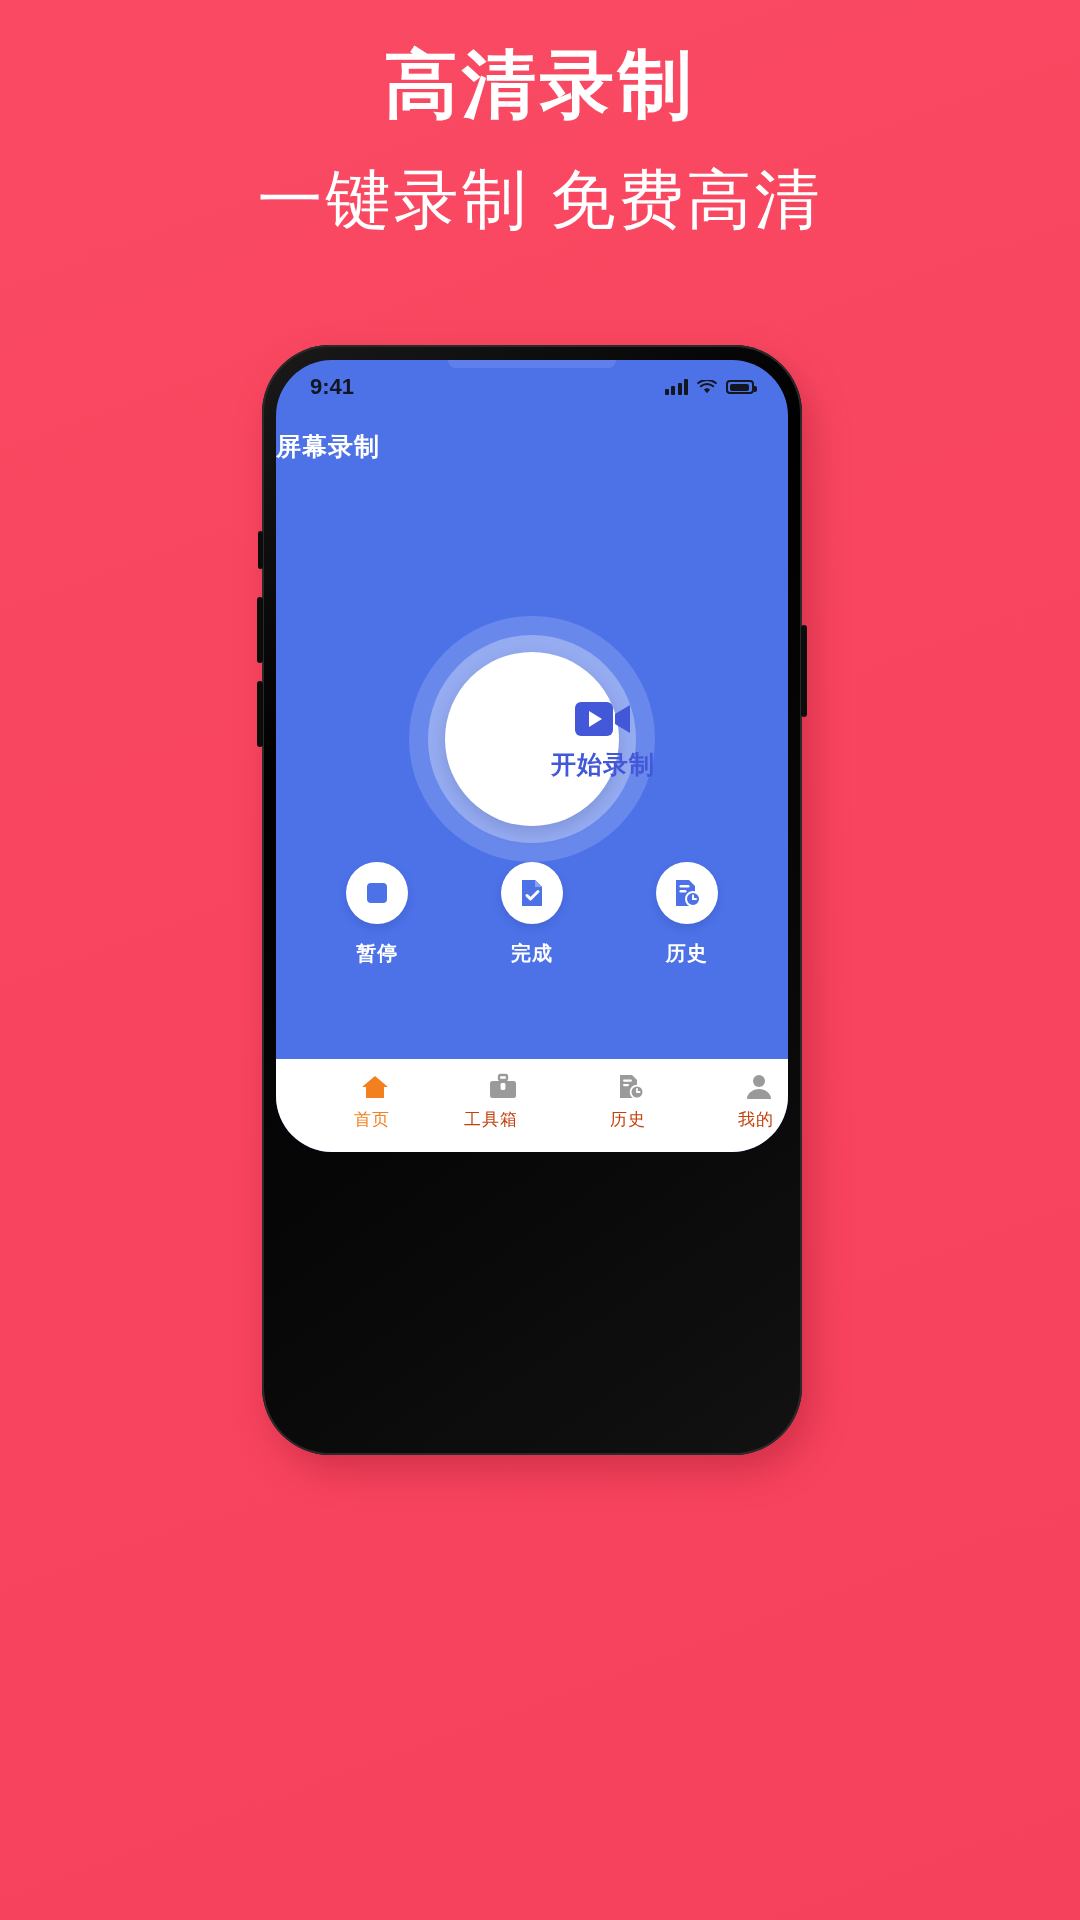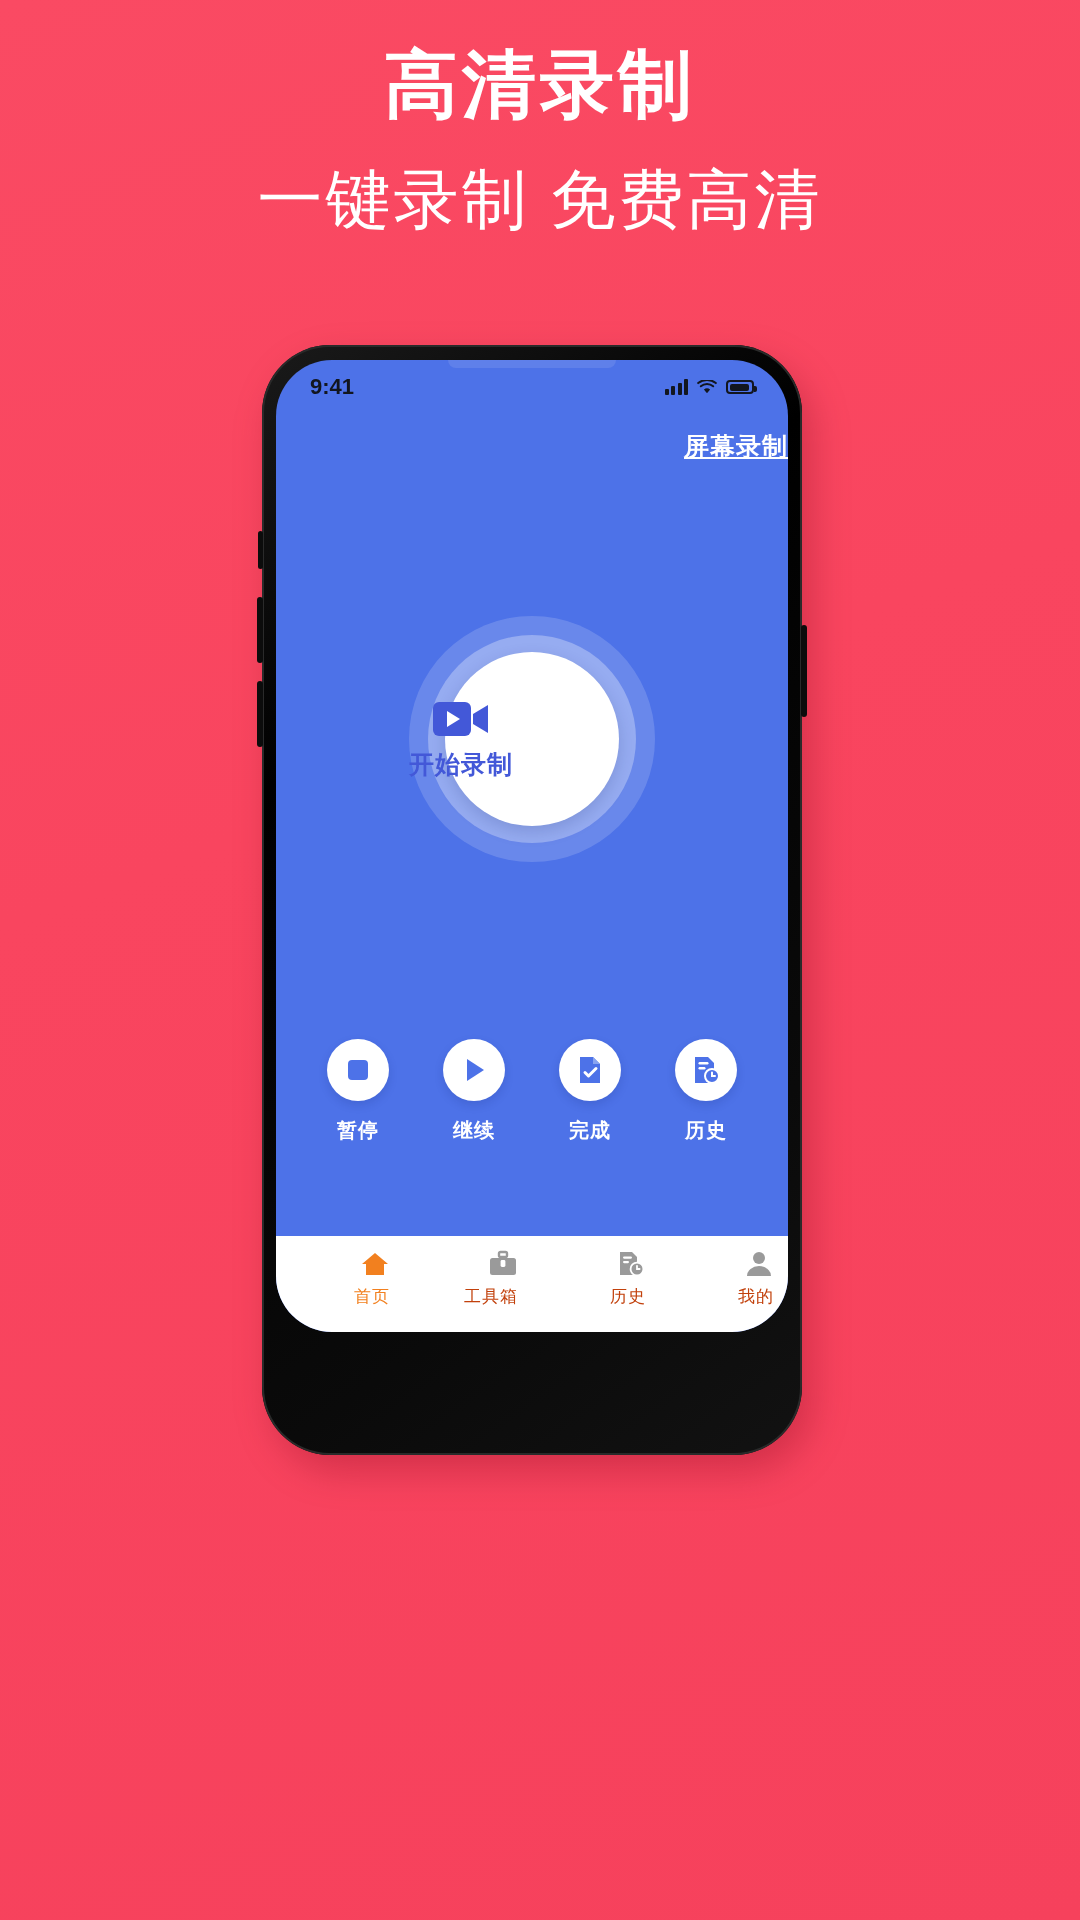--- a/index.html
+++ b/index.html
@@ -59,21 +59,21 @@
   }
   .side-btn{
     position:absolute;background:#0c0c0c;border-radius:3px;
   }
   .btn-mute{left:-4px;top:186px;width:5px;height:38px;}
   .btn-vup{left:-5px;top:252px;width:6px;height:66px;}
   .btn-vdn{left:-5px;top:336px;width:6px;height:66px;}
   .btn-pwr{right:-5px;top:280px;width:6px;height:92px;}
 
   .screen{
-    position:absolute;left:14px;top:15px;width:512px;height:972px;
+    position:absolute;left:14px;top:15px;width:512px;height:792px;
     border-radius:56px;
     overflow:hidden;
     background:#4d72e8;
     display:flex;flex-direction:column;
   }
   .notch{
     position:absolute;left:50%;transform:translateX(-50%);
     top:0;width:168px;height:8px;
     background:rgba(255,255,255,0.10);
     border-bottom-left-radius:10px;border-bottom-right-radius:10px;
@@ -104,36 +104,36 @@
     background:#12161f;border-radius:0 2px 2px 0;
   }
   .battery em{
     position:absolute;left:1.5px;top:1.5px;bottom:1.5px;width:19px;
     background:#12161f;border-radius:2px;display:block;
   }
 
   
   .app-header{
     flex:0 0 64px;
-    display:flex;align-items:center;justify-content:flex-end;
-    color:#ffffff;font-size:25px;font-weight:bold;letter-spacing:1px;text-decoration:underline;
+    display:flex;align-items:center;justify-content:flex-start;
+    color:#ffffff;font-size:25px;font-weight:bold;letter-spacing:1px;
   }
 
   
   .record-area{
     flex:1 1 auto;
     display:flex;align-items:flex-start;justify-content:center;
     padding-top:138px;
     box-sizing:border-box;
   }
   .record-btn{
     position:relative;
     width:246px;height:246px;
     border-radius:50%;
-    display:flex;align-items:center;justify-content:flex-start;
+    display:flex;align-items:center;justify-content:flex-end;
     background:rgba(255,255,255,0.16);
     cursor:pointer;
   }
   .ring2{
     position:absolute;left:19px;top:19px;width:208px;height:208px;
     border-radius:50%;background:rgba(255,255,255,0.30);
   }
   .ring3{
     position:absolute;left:36px;top:36px;width:174px;height:174px;
     border-radius:50%;background:#ffffff;
@@ -248,28 +248,20 @@
 
         <div class="action">
           <span class="action-circle">
             <svg width="26" height="26" viewBox="0 0 26 26">
               <rect x="3" y="3" width="20" height="20" rx="4" fill="#4d72e8"></rect>
             </svg>
           </span>
           <span class="action-label">暂停</span>
         </div>
 
-        <div class="action">
-          <span class="action-circle">
-            <svg width="28" height="28" viewBox="0 0 28 28">
-              <path d="M7 3 L24 14 L7 25 Z" fill="#4d72e8"></path>
-            </svg>
-          </span>
-          <span class="action-label">继续</span>
-        </div>
 
         <div class="action">
           <span class="action-circle">
             <svg width="28" height="30" viewBox="0 0 28 30">
               <path d="M4 2 h13 l7 7 v19 H4 Z" fill="#4d72e8"></path>
               <path d="M17 2 v7 h7 Z" fill="#88a3f0"></path>
               <path d="M9 17.5 L12.5 21 L20 13.5" stroke="#ffffff" stroke-width="3" fill="none" stroke-linecap="round" stroke-linejoin="round"></path>
             </svg>
           </span>
           <span class="action-label">完成</span>

